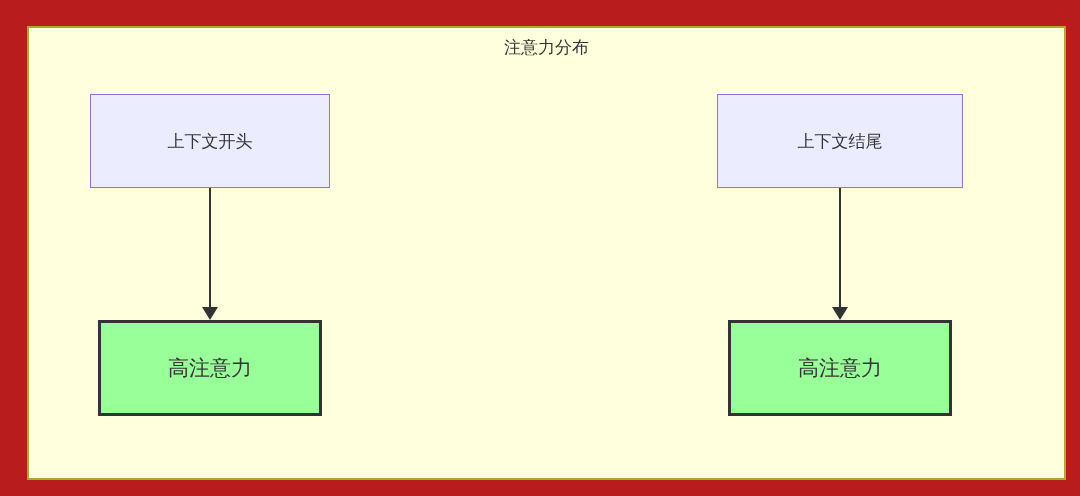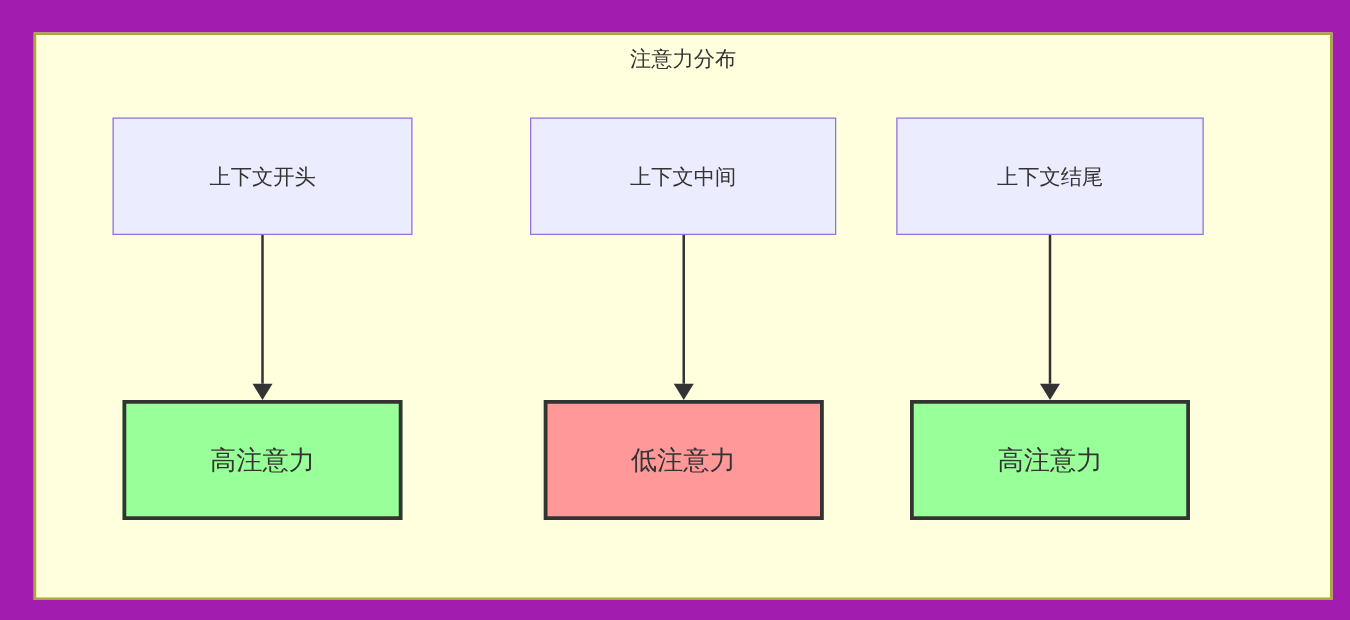--- a/index.html
+++ b/index.html
@@ -10,21 +10,21 @@
     --attn-high-fill:#99ff99;
     --attn-low-fill:#ff9999;
     --attn-border:#333333;
     --edge-color:#333333;
     --text-color:#333333;
   }
   html,body{margin:0;padding:0;background:#ffffff;}
   .stage{
     position:relative;
     width:1080px;height:496px;
-    background:#a21caf;
+    background:#b91c1c;
     font-family:"Liberation Sans","DejaVu Sans",sans-serif;
     color:var(--text-color);
     overflow:hidden;
   }
   .subgraph{
     position:absolute;
     left:27px;top:26px;
     width:1035px;height:450px;
     background:var(--container-fill);
     border:2px solid var(--container-border);
@@ -95,28 +95,20 @@
 
     <div class="flow-column col-0">
       <div class="node-source">上下文开头</div>
       <div class="edge-arrow">
         <div class="edge-line"></div>
         <div class="arrowhead-icon"></div>
       </div>
       <div class="node-target attn-high">高注意力</div>
     </div>
 
-    <div class="flow-column col-1">
-      <div class="node-source">上下文中间</div>
-      <div class="edge-arrow">
-        <div class="edge-line"></div>
-        <div class="arrowhead-icon"></div>
-      </div>
-      <div class="node-target attn-low">低注意力</div>
-    </div>
 
     <div class="flow-column col-2">
       <div class="node-source">上下文结尾</div>
       <div class="edge-arrow">
         <div class="edge-line"></div>
         <div class="arrowhead-icon"></div>
       </div>
       <div class="node-target attn-high">高注意力</div>
     </div>
   </div>

